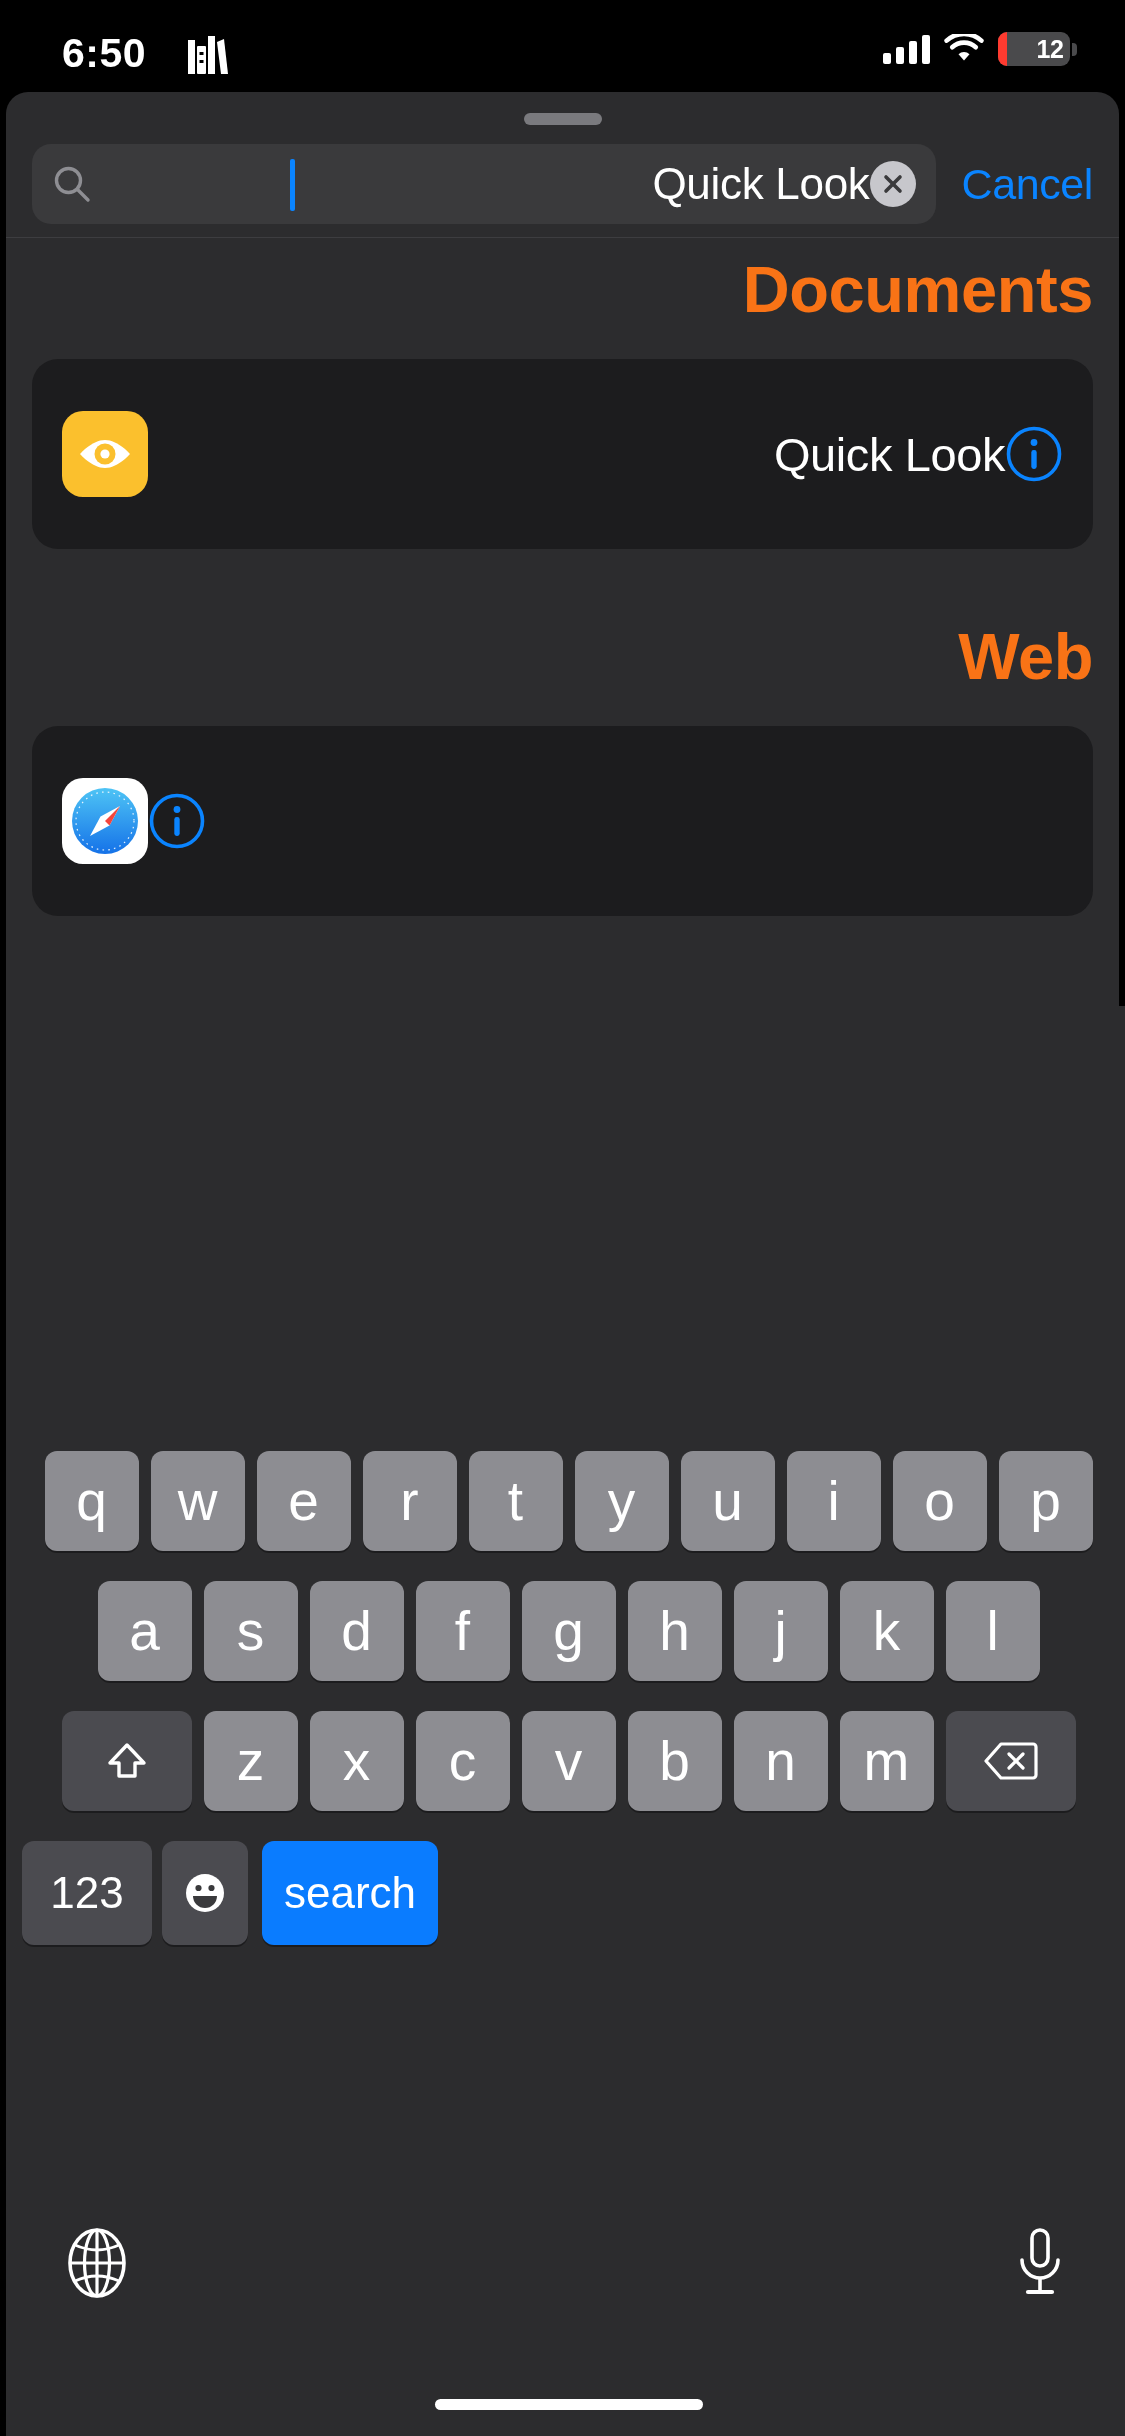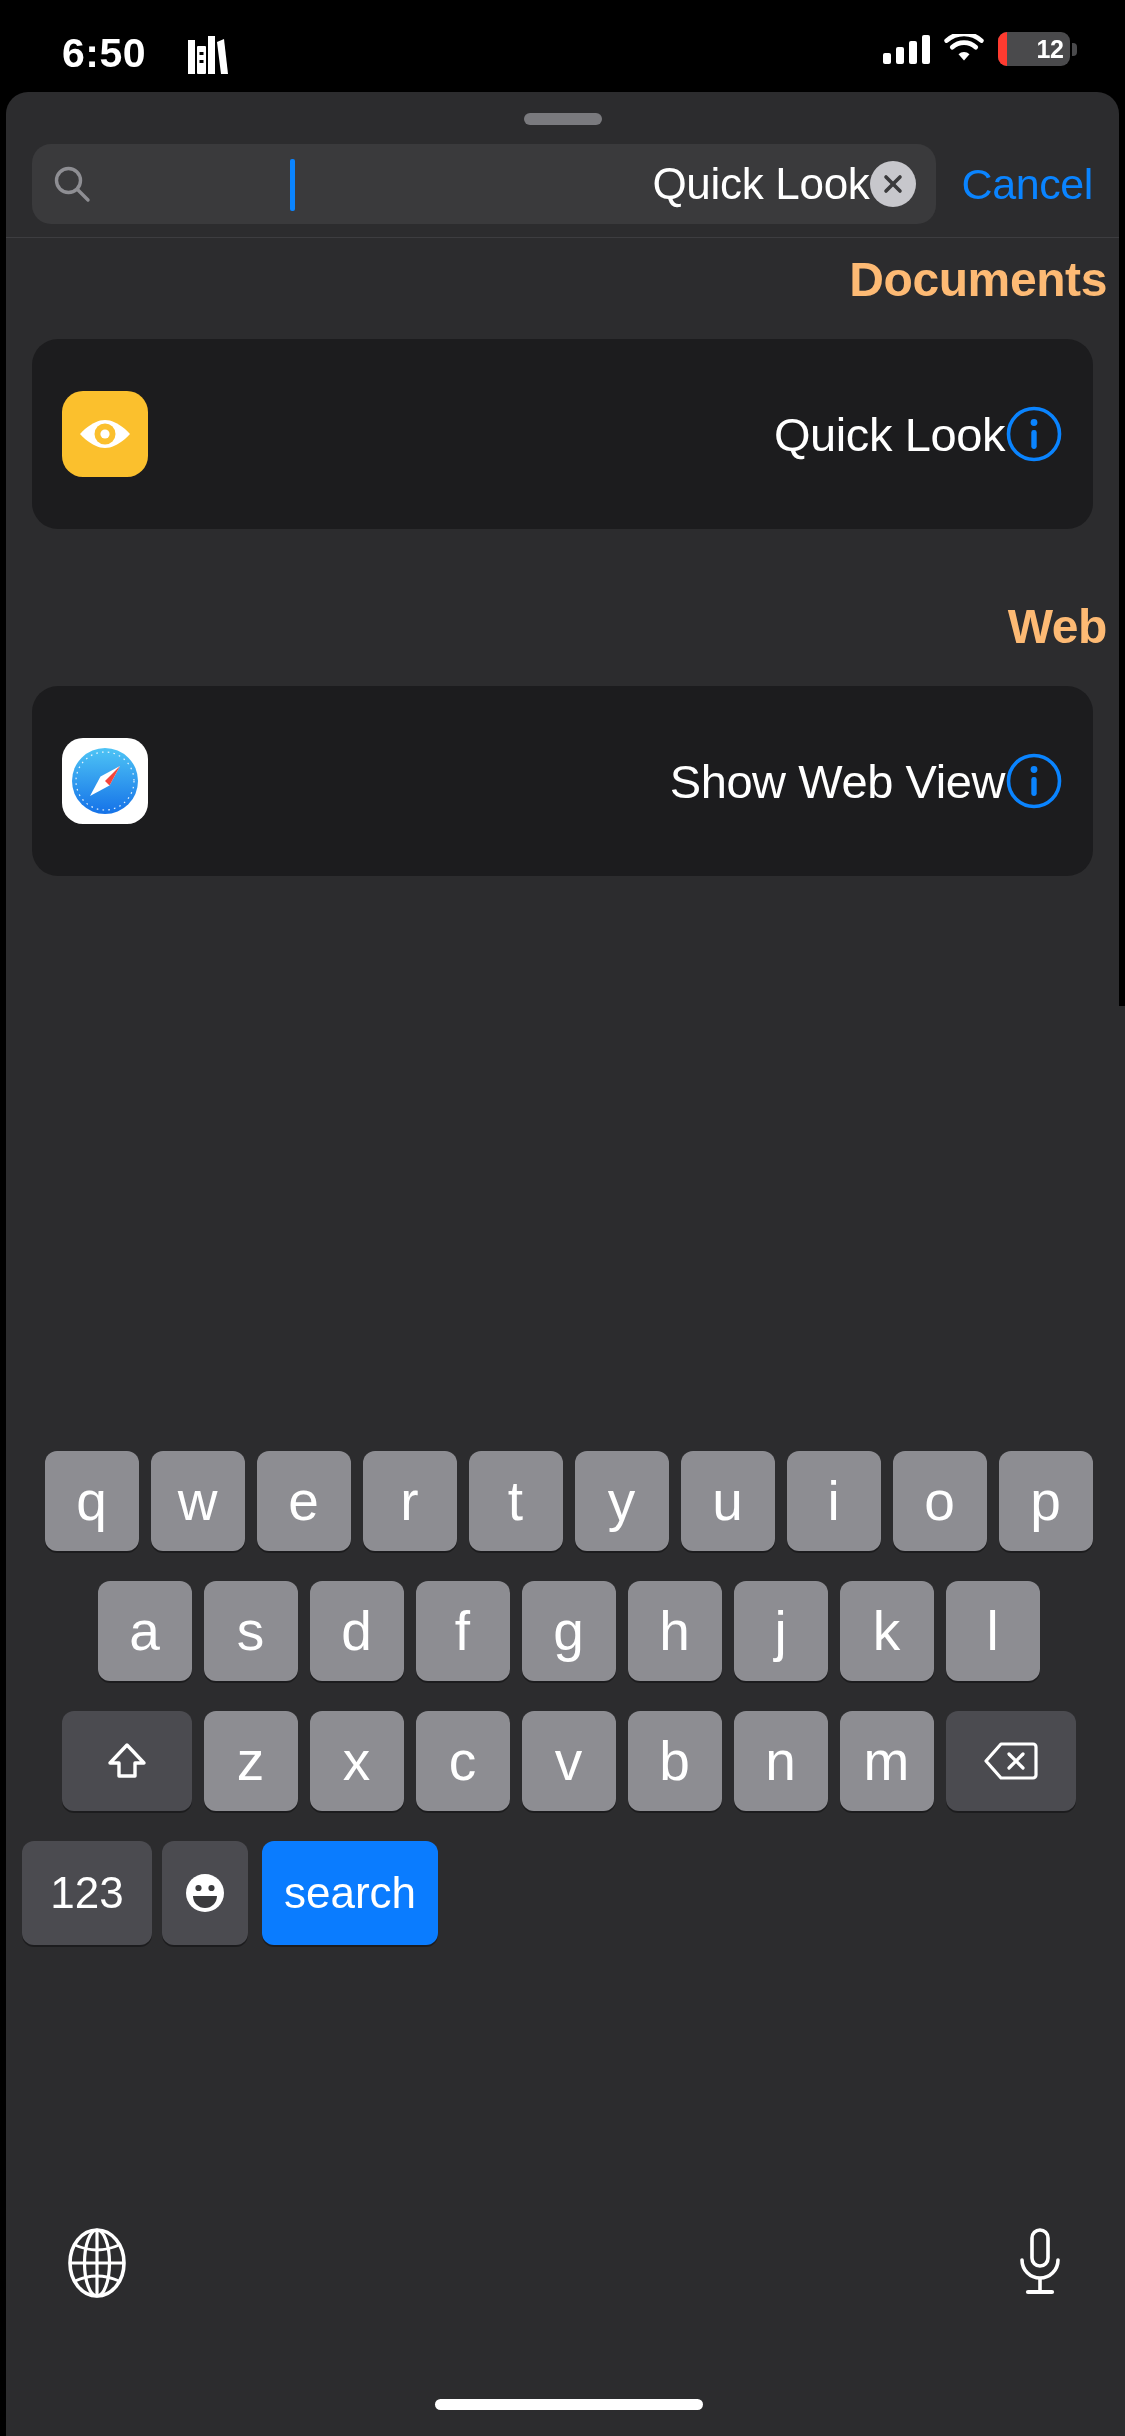--- a/index.html
+++ b/index.html
@@ -80,22 +80,22 @@
   }
 
   .divider {
     position:absolute; left:0; top:145px; width:1113px; height:1px;
     background:#3d3d40;
   }
 
   
   .results { position:absolute; left:0; top:160px; width:1113px; }
   .section-title {
-    font-size:48px; font-weight:700; color:#fdba74;
-    letter-spacing:-0.4px; padding:0 12px; margin-bottom:32px;
+    font-size:65px; font-weight:700; color:#f97316;
+    letter-spacing:-0.4px; padding:0 26px; margin-bottom:32px;
   }
   .section { margin-bottom:70px; }
   .card {
     margin:0 26px; height:190px;
     background:#1c1c1e; border-radius:26px;
     display:flex; align-items:center; padding:0 30px;
   }
   .app-icon {
     width:86px; height:86px; border-radius:21px; flex:0 0 86px;
     display:flex; align-items:center; justify-content:center;
@@ -237,21 +237,20 @@
                   <stop offset="0%" stop-color="#4ec4f5"></stop>
                   <stop offset="100%" stop-color="#1572e8"></stop>
                 </linearGradient>
               </defs>
               <circle cx="37" cy="37" r="33" fill="url(#safg)"></circle>
               <circle cx="37" cy="37" r="29" fill="none" stroke="#e8f4fd" stroke-width="1.2" stroke-dasharray="1.6 4.2"></circle>
               <path d="M52 22 L41.5 41.5 L22 52 L32.5 32.5 Z" fill="#fff"></path>
               <path d="M52 22 L41.5 41.5 L37 37 Z" fill="#f4453c"></path>
             </svg>
           </div>
-          <div class="card-label">Show Web View</div>
           <svg class="info-btn" viewBox="0 0 58 58">
             <circle cx="29" cy="29" r="25.5" stroke="#0a84ff" stroke-width="3.6" fill="none"></circle>
             <circle cx="29" cy="17.5" r="3.4" fill="#0a84ff"></circle>
             <rect x="26.3" y="25" width="5.4" height="19" rx="2.4" fill="#0a84ff"></rect>
           </svg>
         </div>
       </div>
 
     </div>
 

